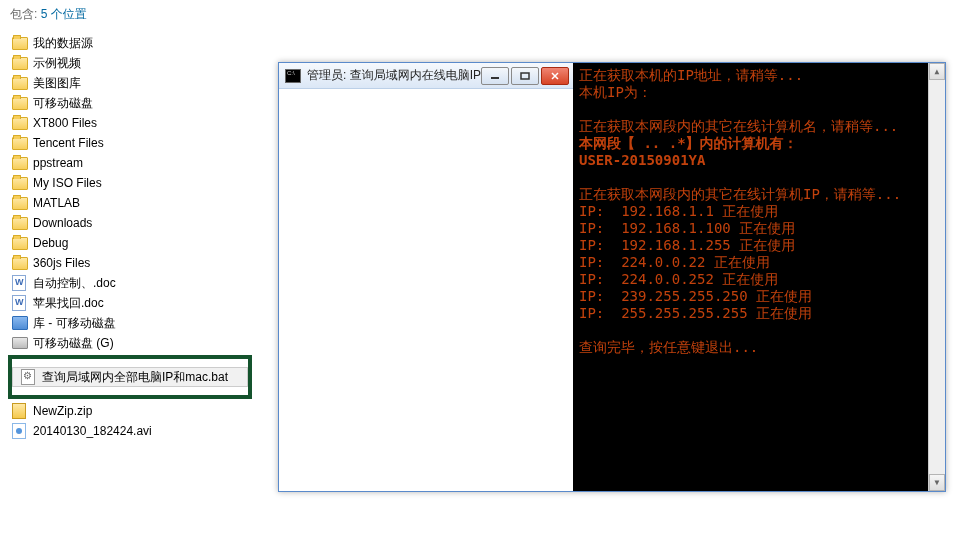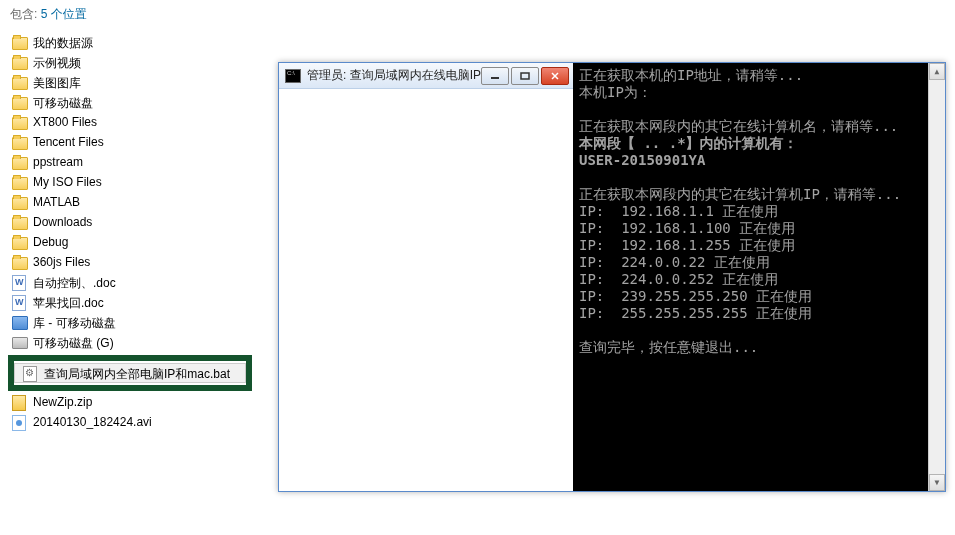--- a/index.html
+++ b/index.html
@@ -19,38 +19,39 @@
     }
     .header-info .count {
       color: #0369a1;
     }
     .file-list {
       padding: 6px 4px;
       width: 260px;
     }
     .file-item {
       display: flex;
+      align-items: center;
       padding: 2px 8px;
       height: 20px;
       cursor: default;
     }
     .file-item .icon {
       width: 16px;
       height: 16px;
       margin-right: 5px;
       flex-shrink: 0;
     }
     .file-item .label {
       color: #000;
       white-space: nowrap;
     }
     .highlight-box {
-      border: 6px solid #14532d;
+      border: 4px solid #14532d;
       margin: 2px 4px;
-      padding: 2px 0;
+      padding: 8px 0;
     }
     .highlight-box .file-item {
       background: #f1f1f1;
       border: 1px solid #ccc;
     }
     
     .folder-icon {
       width: 16px; height: 13px;
       background: linear-gradient(#ffe9a6, #f7ce5b);
       border: 1px solid #d9ac28;
@@ -212,21 +213,21 @@
       height: 17px;
       background: linear-gradient(#f6f6f6, #dedede);
       border: 1px solid #b4b4b4;
       display: flex;
       align-items: center;
       justify-content: center;
       font-size: 8px;
       color: #666;
     }
     .scroll-track { flex: 1; background: #efefef; }
-    .console-line { color: #a3a3a3; white-space: pre; }
+    .console-line { color: #c2410c; white-space: pre; }
     .console-line.bold { font-weight: bold; }
   </style>
 </head>
 <body>
 
 <div class="header-info">
   <span>包含:  </span><span class="count">5 个位置</span>
 </div>
 
 <div class="file-list" id="file-list">

